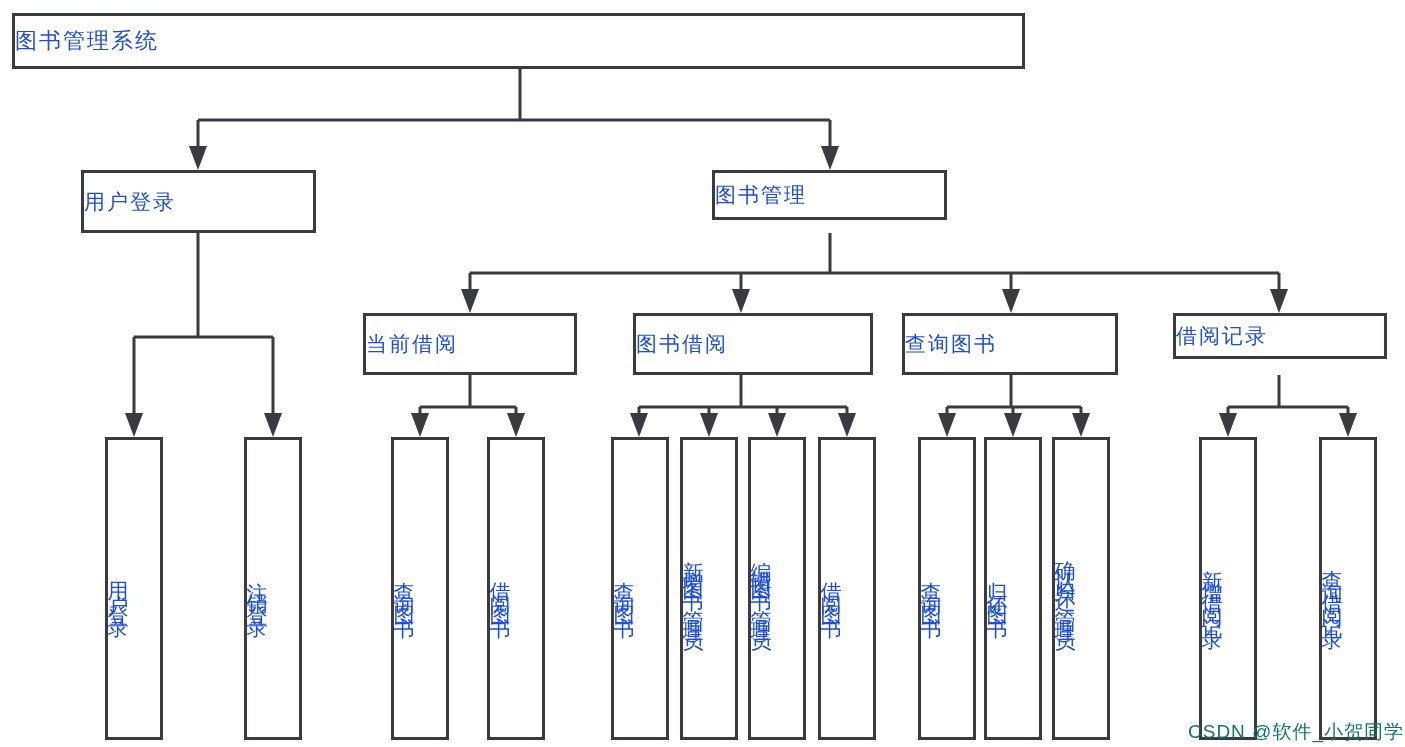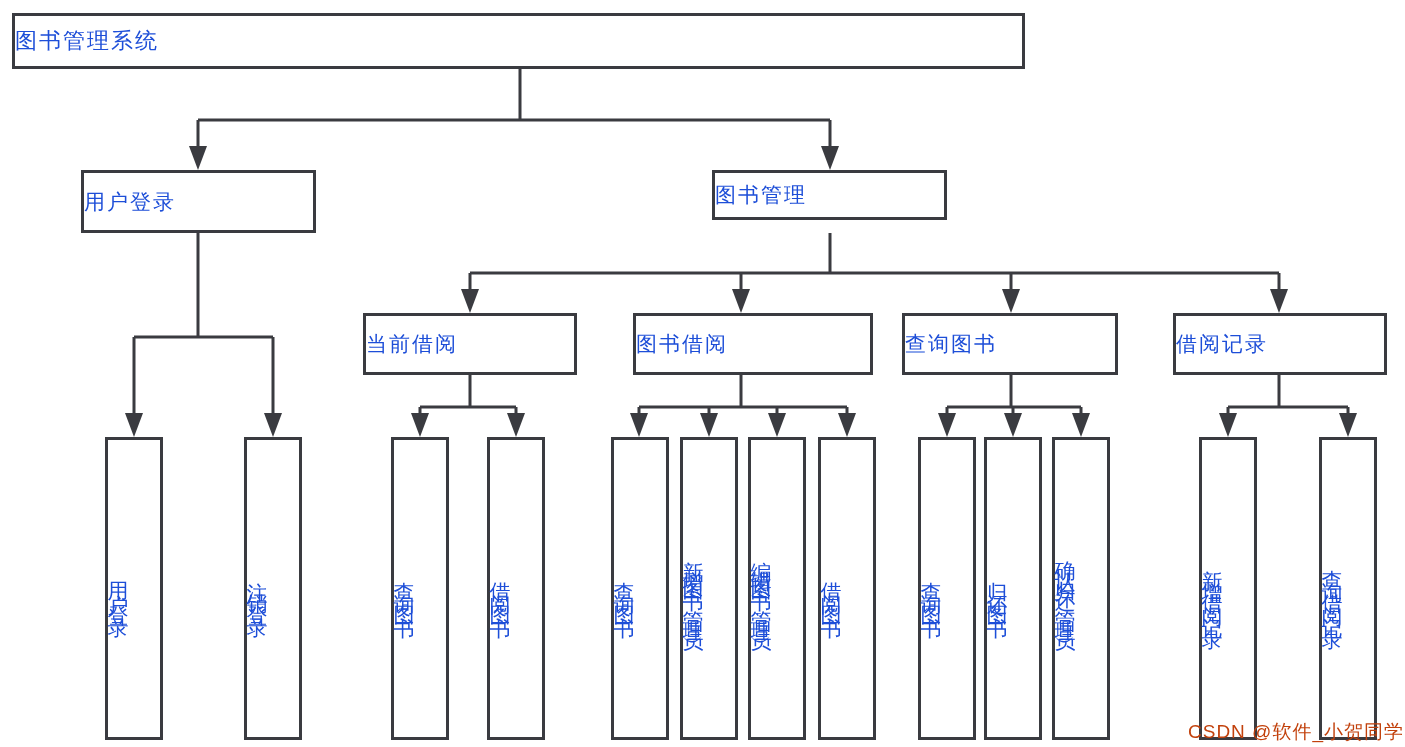--- a/index.html
+++ b/index.html
@@ -23,21 +23,21 @@
     font-size:21px;
     letter-spacing:12px;
     line-height:1;
     white-space:nowrap;
   }
   .v9 .vlabel{letter-spacing:10px;}
   .watermark{
     position:absolute;
     left:1188px;top:719px;
     font-size:19px;
-    color:#c2410c;
+    color:#0f766e;
     letter-spacing:1px;
     white-space:nowrap;
   }
 </style>
 </head>
 <body>
 
 <div class="canvas">
 
   <svg class="wires" viewBox="0 0 1405 747" xmlns="http://www.w3.org/2000/svg">
@@ -93,21 +93,21 @@
 
   <div class="node" style="left:363px;top:313px;width:214px;height:62px">
     <span class="hlabel">当前借阅</span>
   </div>
   <div class="node" style="left:633px;top:313px;width:240px;height:62px">
     <span class="hlabel">图书借阅</span>
   </div>
   <div class="node" style="left:902px;top:313px;width:216px;height:62px">
     <span class="hlabel">查询图书</span>
   </div>
-  <div class="node" style="left:1173px;top:313px;width:214px;height:62px">
+  <div class="node" style="left:1173px;top:313px;width:214px;height:46px">
     <span class="hlabel">借阅记录</span>
   </div>
 
   <div class="node leaf" style="left:105px">
     <span class="vlabel">用户登录</span>
   </div>
   <div class="node leaf" style="left:244px">
     <span class="vlabel">注销登录</span>
   </div>
 

